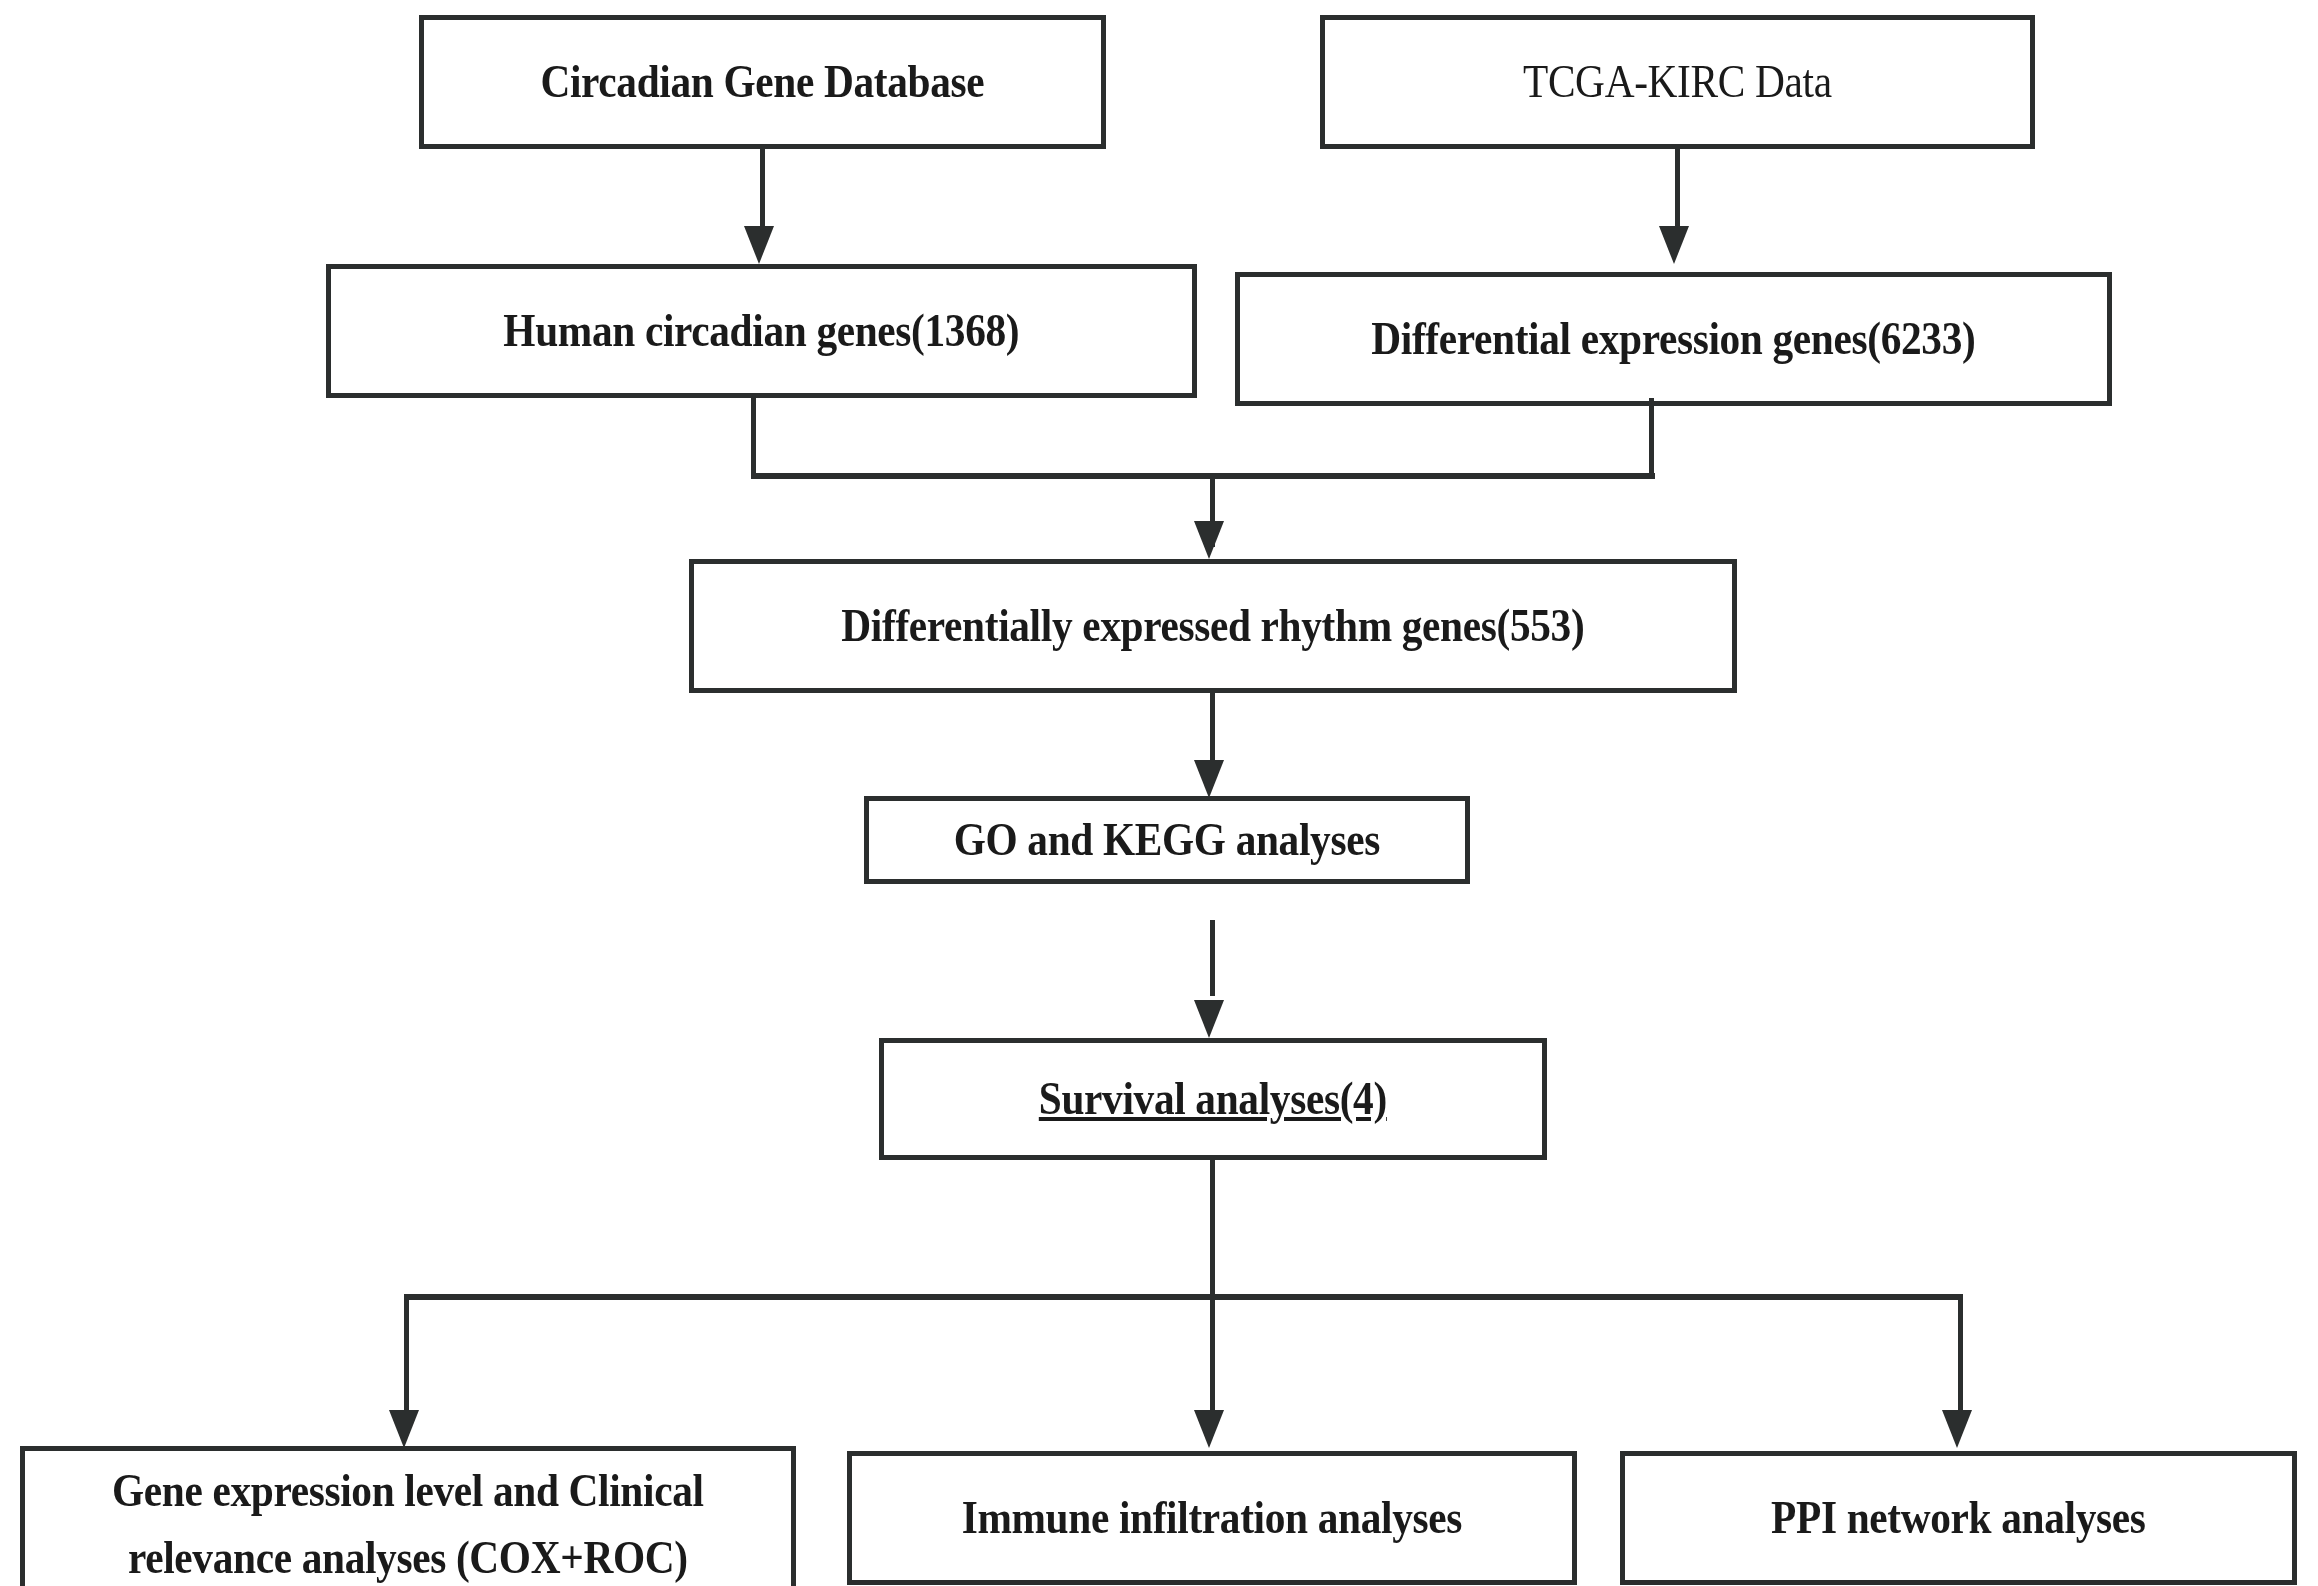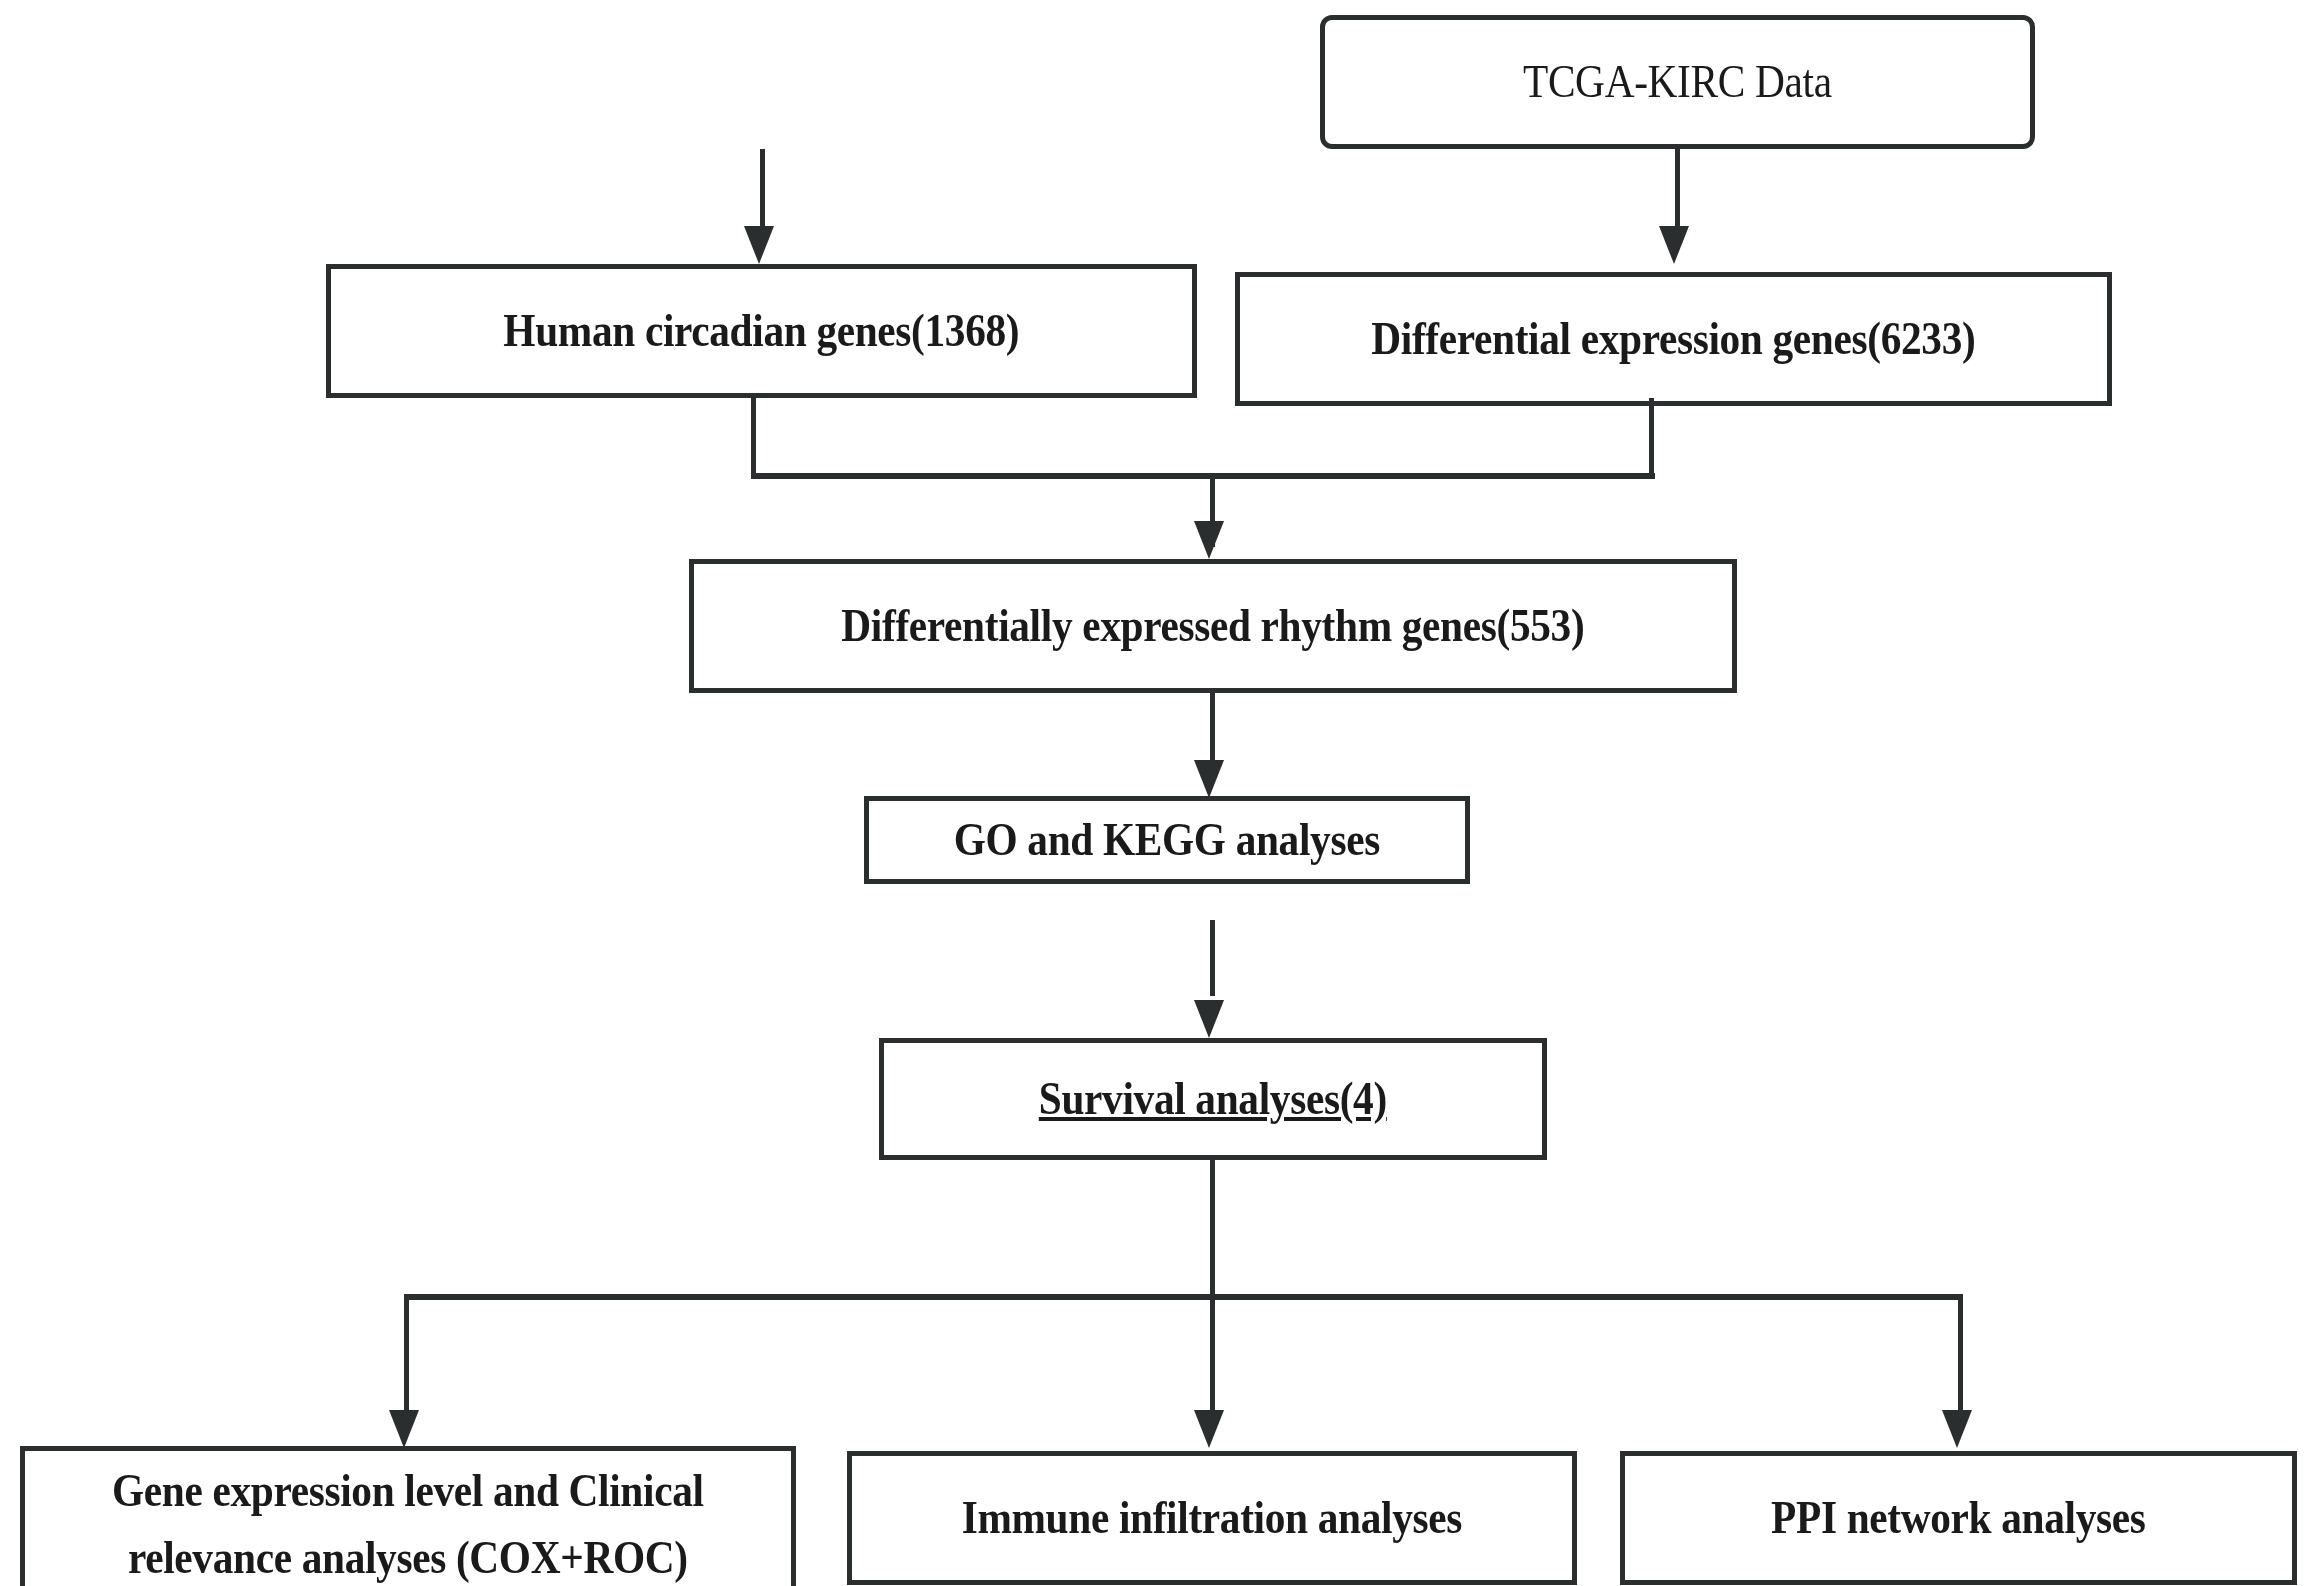--- a/index.html
+++ b/index.html
@@ -67,22 +67,25 @@
     border-left: 15.7px solid transparent;
     border-right: 15.7px solid transparent;
     border-top: 38px solid #2b2e2e;
   }
 </style>
 </head>
 <body>
 
 <div id="canvas">
 
+  <div class="node" style="left:419px; top:15px; width:687px; height:134px;">
+    <span class="label">Circadian Gene Database</span>
+  </div>
 
-  <div class="node light" style="left:1320px; top:15px; width:715px; height:134px;border-radius:12px;">
+  <div class="node light" style="left:1320px; top:15px; width:715px; height:134px;">
     <span class="label">TCGA-KIRC Data</span>
   </div>
 
   <div class="vline" style="left:760px; top:149px; height:83px;"></div>
   <div class="arrowhead" style="left:744px; top:226px;"></div>
 
   <div class="vline" style="left:1675px; top:149px; height:83px;"></div>
   <div class="arrowhead" style="left:1659px; top:226px;"></div>
 
   <div class="node" style="left:326px; top:264px; width:871px; height:134px;">

